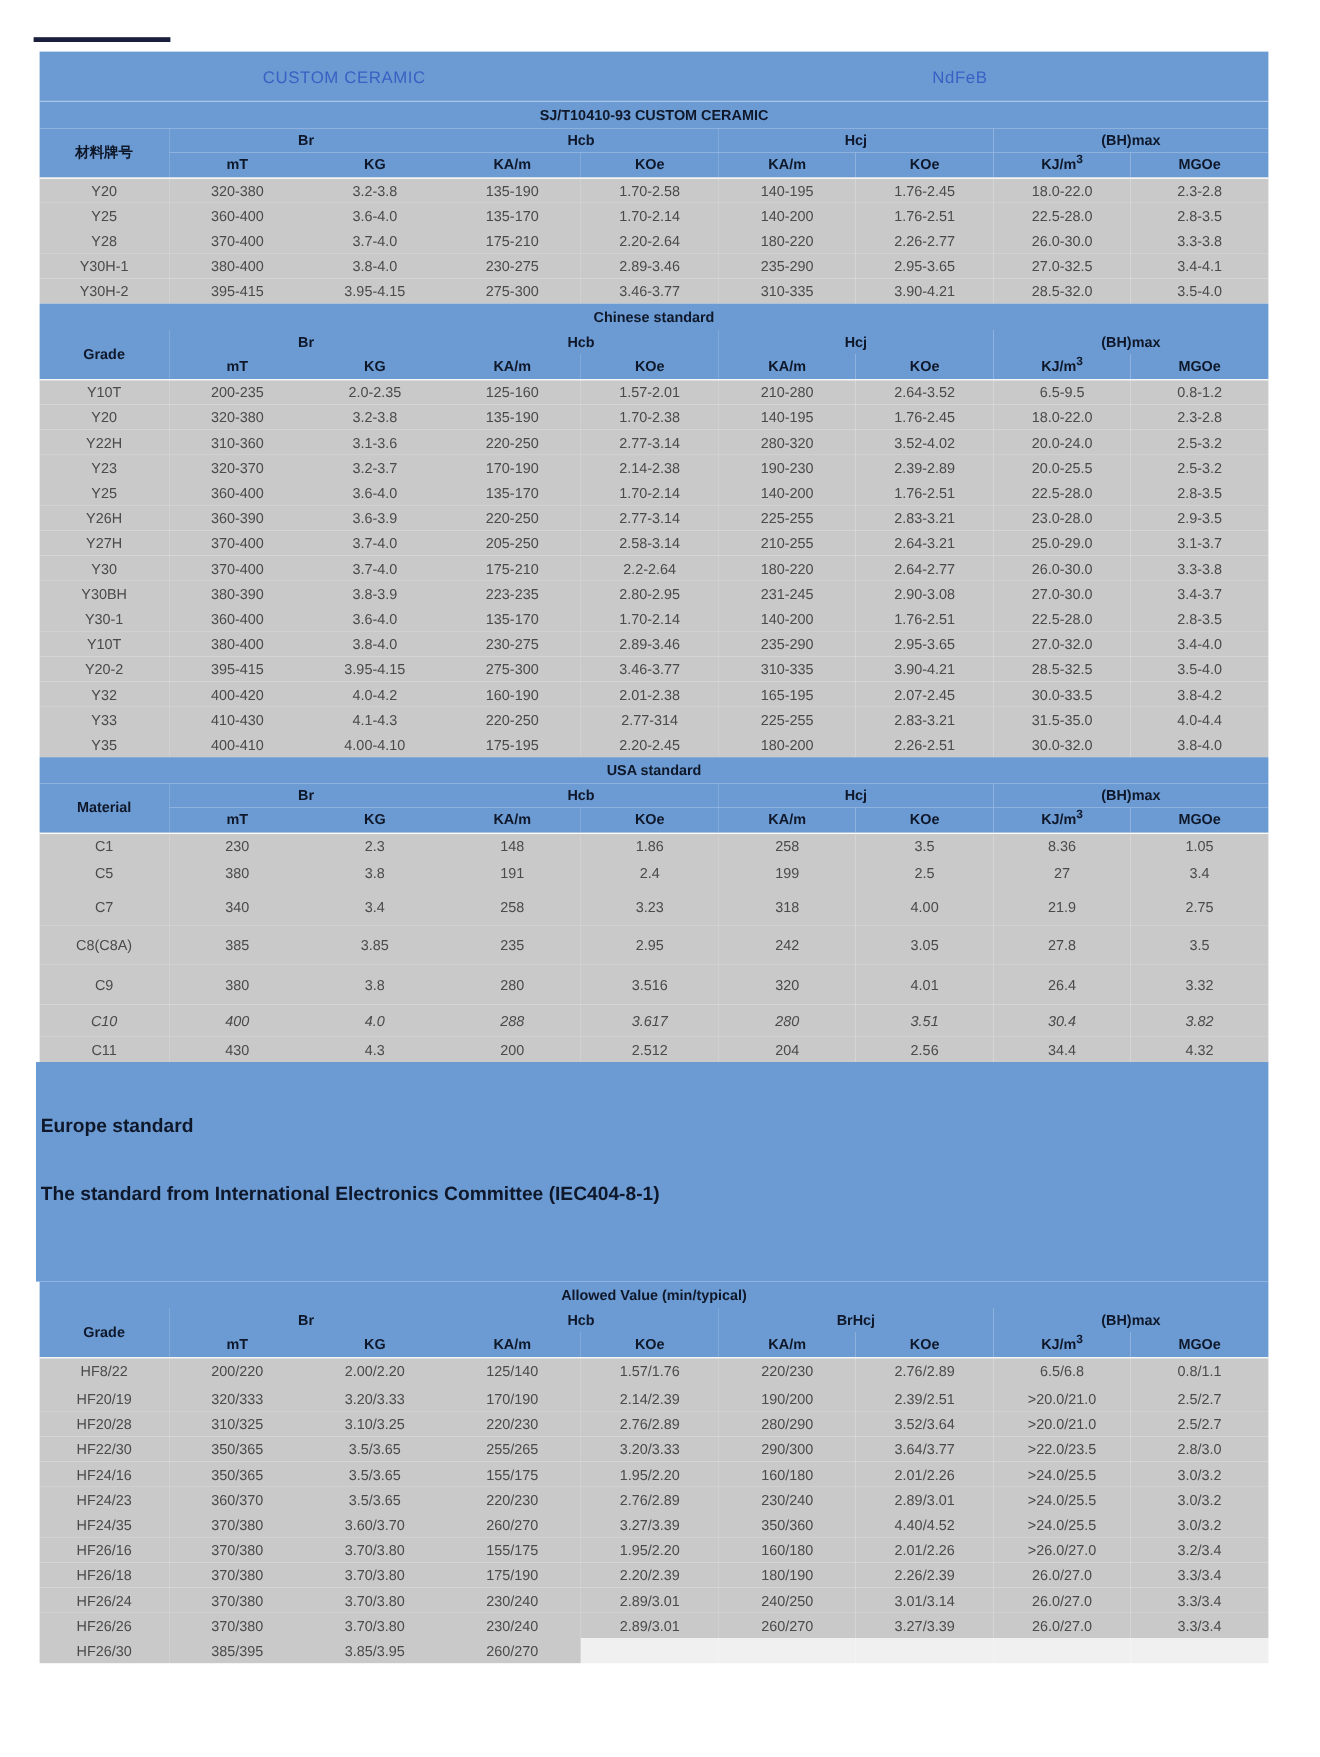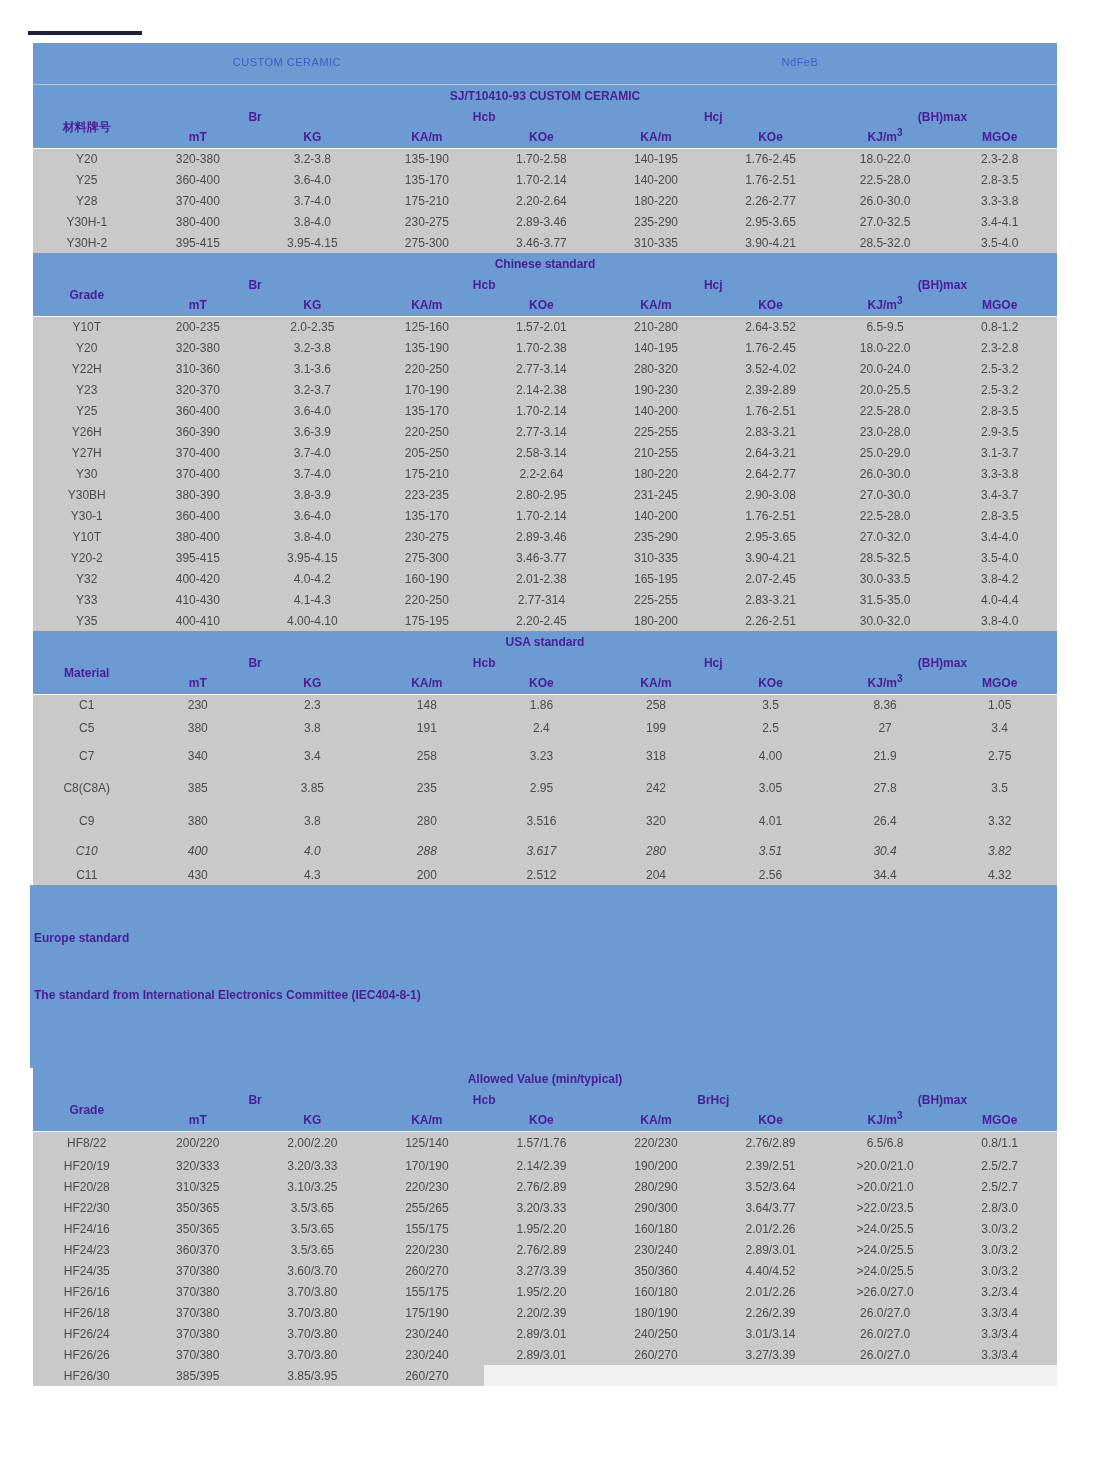--- a/index.html
+++ b/index.html
@@ -13,49 +13,49 @@
   }
   *{box-sizing:border-box;}
   html,body{margin:0;padding:0;}
   body{font-family:"Liberation Sans","DejaVu Sans",sans-serif;background:#fff;}
   .page{position:relative;width:1100px;height:1464px;background:var(--page-bg);overflow:hidden;}
   .dark-line{position:absolute;left:28px;top:31px;width:114px;height:4px;background:var(--dark-line);}
   .content{position:absolute;left:33px;top:43px;width:1024px;}
 
   
   .top-band{position:relative;height:42px;background:var(--header-blue);border-bottom:1px solid rgba(255,255,255,.45);}
-  .toplink{position:absolute;top:13px;transform:translateX(-50%);color:var(--link-blue);font-size:11px;letter-spacing:.5px;text-decoration:none;cursor:pointer;font-weight:400;}
+  .toplink{position:absolute;top:13px;transform:translateX(-50%);color:var(--link-blue);font-size:14px;letter-spacing:.5px;text-decoration:none;cursor:pointer;font-weight:400;}
   .toplink.left{left:24.8%;}
   .toplink.right{left:74.9%;}
 
   
   table.spec{width:100%;border-collapse:collapse;table-layout:fixed;font-size:12px;}
   table.spec col.c0{width:10.5%;}
-  table.spec thead th{background:var(--header-blue);color:#4c1d95;font-weight:700;font-size:12px;padding:0;text-align:center;line-height:1;}
+  table.spec thead th{background:var(--header-blue);color:#0f172a;font-weight:700;font-size:12px;padding:0;text-align:center;line-height:1;}
   tr.t-title th{height:22px;}
   tr.t-group th{height:20px;}
   tr.t-units th{height:21px;}
   th sup{font-size:10px;vertical-align:5px;line-height:0;}
   table.spec tbody td{background:var(--row-gray);color:var(--text-gray);text-align:center;height:21px;padding:0;line-height:1;}
   table.spec tbody tr:first-child td{border-top:1px solid #ffffff;}
 
   
   .usa tbody tr:nth-child(2) td{height:25px;}
   .usa tbody tr:nth-child(3) td{height:31px;}
   .usa tbody tr:nth-child(4) td,
   .usa tbody tr:nth-child(5) td{height:33px;}
   .usa tbody tr:nth-child(6) td{height:27px;font-style:italic;}
 
   
   .hf tbody td{height:33px;}
   .hf tbody tr:first-child td{height:24px;}
   .hf tbody td.empty{background:var(--light-gray);}
 
   
-  .europe{background:var(--header-blue);color:#4c1d95;font-weight:700;font-size:12px;line-height:19px;
+  .europe{background:var(--header-blue);color:#0f172a;font-weight:700;font-size:16px;line-height:19px;
           margin-left:-3px;width:calc(100% + 3px);padding:6px 0 25px 4px;white-space:pre;}
 </style>
 </head>
 <body>
 
 <div class="page">
   <div class="dark-line"></div>
   <div class="content">
 
     <div class="top-band">

